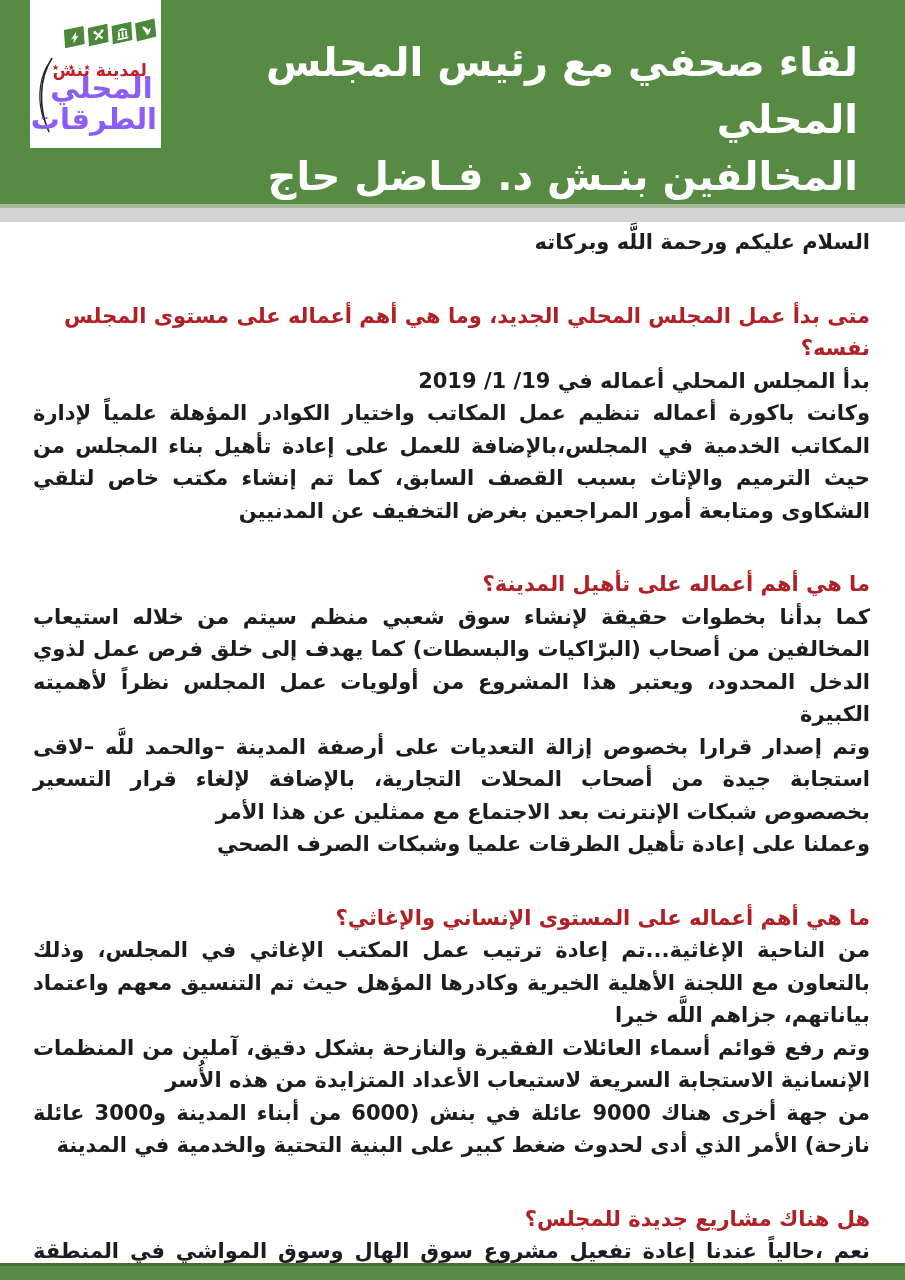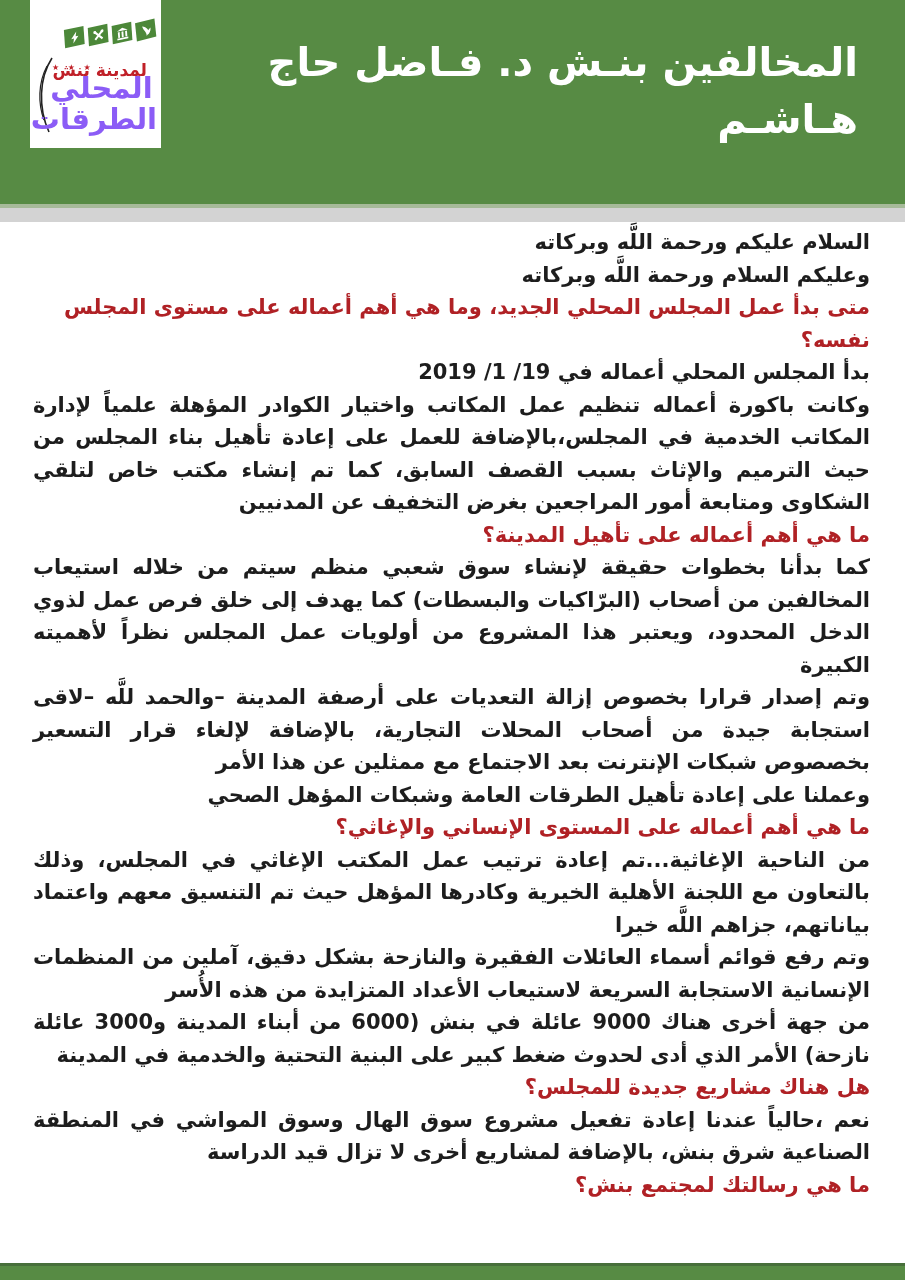--- a/index.html
+++ b/index.html
@@ -53,34 +53,35 @@
     font-size:29px; line-height:31px; direction:rtl;
   }
   .swoosh { position:absolute; left:4px; top:56px; }
   
   .article {
     position:absolute; top:226px; right:35px; left:33px;
     direction:rtl; color:#1D1D1D;
     font-size:21px; line-height:32.5px; font-weight:bold;
   }
   .article p { margin:0; text-align:justify; text-align-last:right; }
-  .article p.question { color:#B02125; text-align:right; }
+  .article p.question { color:#B02125; text-align:right;margin-top:41px; }
   
   .footer-band {
     position:absolute; bottom:0; left:0; width:905px; height:14px;
     background:#578B44; border-top:3px solid #476F3B;
   }
 </style>
 </head>
 <body>
 
 <div class="page">
 
   <div class="header">
     <div class="header-title">
+      <div>لقاء صحفي مع رئيس المجلس المحلي</div>
       <div>المخالفين بنـش د. فـاضل حاج هـاشـم</div>
     </div>
 
     <div class="logo">
       <svg class="swoosh" width="20" height="80" viewBox="0 0 20 80">
         <path d="M18,2 C5,22 4,52 15,76" stroke="#222" stroke-width="1.6" fill="none"></path>
         <path d="M13,10 C4,27 4,48 10,64" stroke="#222" stroke-width="1.2" fill="none"></path>
       </svg>
       <div class="logo-icons">
         <span class="logo-icon">
@@ -117,28 +118,27 @@
         <div>الطرقات</div>
       </div>
     </div>
   </div>
 
   <div class="edge-line"></div>
   <div class="gray-strip"></div>
 
   <div class="article">
       <p class="answer">السلام عليكم ورحمة اللَّه وبركاته</p>
-      <p class="answer">وعليكم السلام ورحمة اللَّه وبركاته</p>
       <p class="question">متى بدأ عمل المجلس المحلي الجديد، وما هي أهم أعماله على مستوى المجلس نفسه؟</p>
       <p class="answer">بدأ المجلس المحلي أعماله في 19/ 1/ 2019</p>
       <p class="answer">وكانت باكورة أعماله تنظيم عمل المكاتب واختيار الكوادر المؤهلة علمياً لإدارة المكاتب الخدمية في المجلس،بالإضافة للعمل على إعادة تأهيل بناء المجلس من حيث الترميم والإثاث بسبب القصف السابق، كما تم إنشاء مكتب خاص لتلقي الشكاوى ومتابعة أمور المراجعين بغرض التخفيف عن المدنيين</p>
       <p class="question">ما هي أهم أعماله على تأهيل المدينة؟</p>
       <p class="answer">كما بدأنا بخطوات حقيقة لإنشاء سوق شعبي منظم سيتم من خلاله استيعاب المخالفين من أصحاب (البرّاكيات والبسطات) كما يهدف إلى خلق فرص عمل لذوي الدخل المحدود، ويعتبر هذا المشروع من أولويات عمل المجلس نظراً لأهميته الكبيرة</p>
       <p class="answer">وتم إصدار قرارا بخصوص إزالة التعديات على أرصفة المدينة –والحمد للَّه –لاقى استجابة جيدة من أصحاب المحلات التجارية، بالإضافة لإلغاء قرار التسعير بخصصوص شبكات الإنترنت بعد الاجتماع مع ممثلين عن هذا الأمر</p>
-      <p class="answer">وعملنا على إعادة تأهيل الطرقات العامة وشبكات المؤهل الصحي</p>
+      <p class="answer">وعملنا على إعادة تأهيل الطرقات علميا وشبكات الصرف الصحي</p>
       <p class="question">ما هي أهم أعماله على المستوى الإنساني والإغاثي؟</p>
       <p class="answer">من الناحية الإغاثية...تم إعادة ترتيب عمل المكتب الإغاثي في المجلس، وذلك بالتعاون مع اللجنة الأهلية الخيرية وكادرها المؤهل حيث تم التنسيق معهم واعتماد بياناتهم، جزاهم اللَّه خيرا</p>
       <p class="answer">وتم رفع قوائم أسماء العائلات الفقيرة والنازحة بشكل دقيق، آملين من المنظمات الإنسانية الاستجابة السريعة لاستيعاب الأعداد المتزايدة من هذه الأُسر</p>
       <p class="answer">من جهة أخرى هناك 9000 عائلة في بنش (6000 من أبناء المدينة و3000 عائلة نازحة) الأمر الذي أدى لحدوث ضغط كبير على البنية التحتية والخدمية في المدينة</p>
       <p class="question">هل هناك مشاريع جديدة للمجلس؟</p>
       <p class="answer">نعم ،حالياً عندنا إعادة تفعيل مشروع سوق الهال وسوق المواشي في المنطقة الصناعية شرق بنش، بالإضافة لمشاريع أخرى لا تزال قيد الدراسة</p>
       <p class="question">ما هي رسالتك لمجتمع بنش؟</p>
     </div>
 
   <div class="footer-band"></div>

